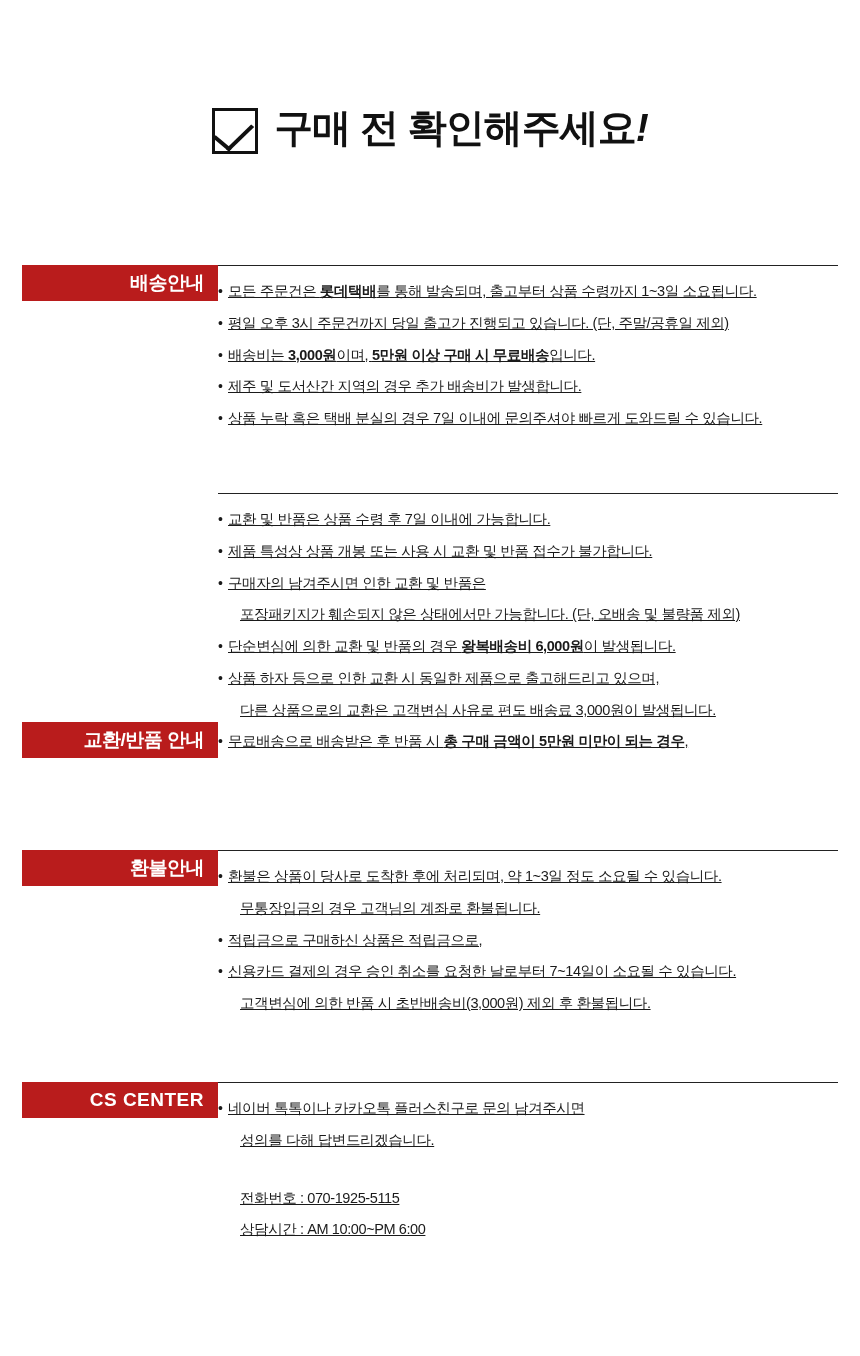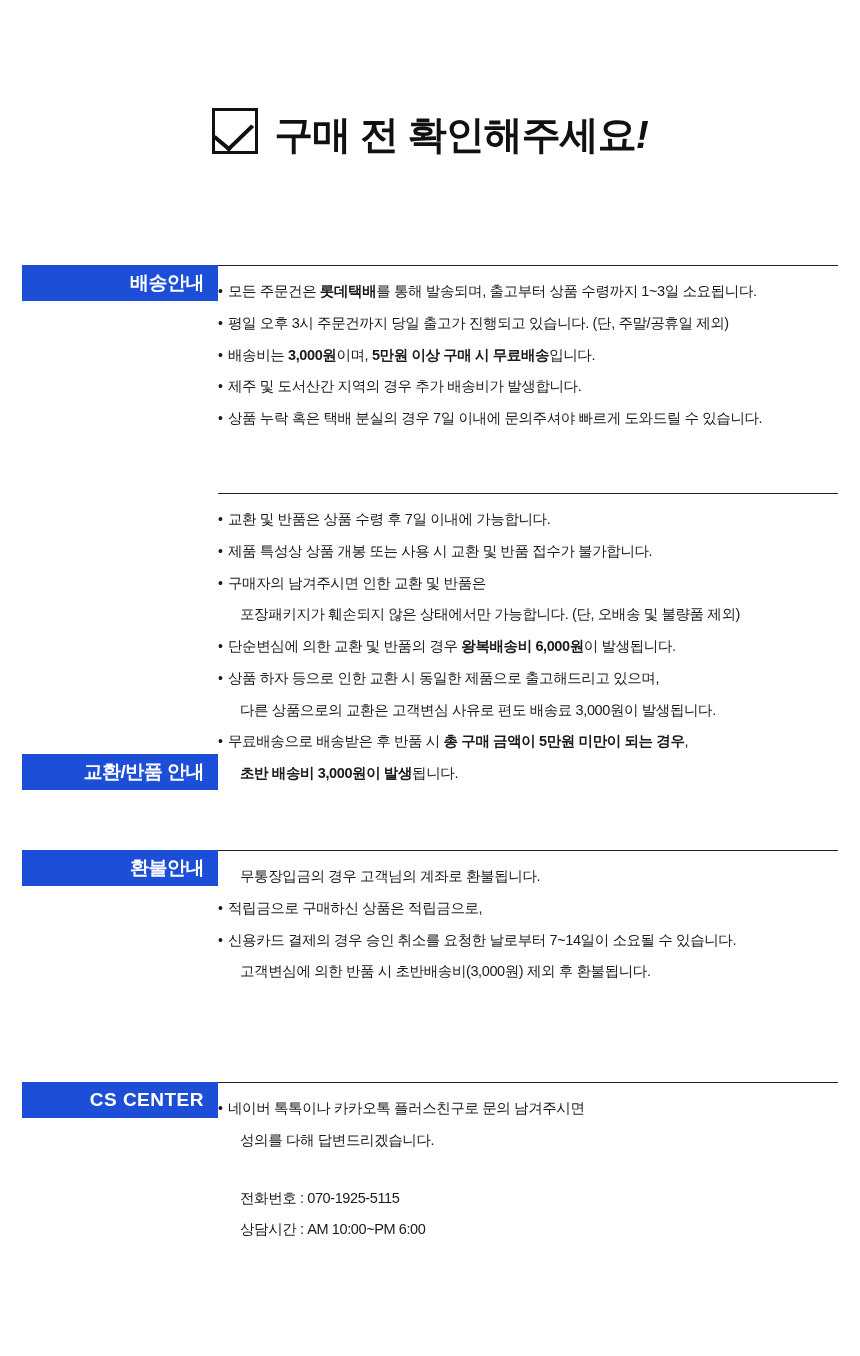--- a/index.html
+++ b/index.html
@@ -19,21 +19,21 @@
   .page {
     width: 860px;
     height: 1356px;
     position: relative;
     box-sizing: border-box;
   }
 
   
   .title-row {
     display: flex;
-    align-items: flex-end;
+    align-items: flex-start;
     justify-content: center;
     gap: 16px;
     padding-top: 108px;
   }
   .check-box-icon {
     width: 46px;
     height: 46px;
     border: 3px solid #111111;
     position: relative;
     box-sizing: border-box;
@@ -66,21 +66,21 @@
   .section {
     position: absolute;
     left: 0;
     width: 860px;
     display: flex;
     align-items: flex-start;
   }
   .tag {
     width: 196px;
     flex: 0 0 196px;
-    background: #1d4ed8;
+    background: #b91c1c;
     color: #ffffff;
     font-size: 19px;
     font-weight: bold;
     letter-spacing: -0.5px;
     text-align: right;
     padding: 6px 14px 7px 0;
     box-sizing: border-box;
     height: 36px;
     line-height: 24px;
     margin-left: 22px;
@@ -97,20 +97,21 @@
     margin-right: 22px;
   }
   .line {
     font-size: 14.5px;
     line-height: 1.5;
     letter-spacing: -0.4px;
     color: #1a1a1a;
     padding: 5px 0 5px 10px;
     position: relative;
     white-space: nowrap;
+    text-decoration: underline;
   }
   .line.bullet::before {
     content: "•";
     position: absolute;
     left: 0;
     top: 5px;
     font-size: 14px;
     color: #1a1a1a;
   }
   .line.cont {
@@ -149,26 +150,26 @@
         <div class="tag">교환/반품 안내</div>
         <div class="body-col">
           <div class="line bullet"><span>교환 및 반품은 상품 수령 후 7일 이내에 가능합니다.</span></div>
           <div class="line bullet"><span>제품 특성상 상품 개봉 또는 사용 시 교환 및 반품 접수가 불가합니다.</span></div>
           <div class="line bullet"><span>구매자의 남겨주시면 인한 교환 및 반품은</span></div>
           <div class="line cont"><span>포장패키지가 훼손되지 않은 상태에서만 가능합니다. (단, 오배송 및 불량품 제외)</span></div>
           <div class="line bullet"><span>단순변심에 의한 교환 및 반품의 경우 </span><b>왕복배송비 6,000원</b><span>이 발생됩니다.</span></div>
           <div class="line bullet"><span>상품 하자 등으로 인한 교환 시 동일한 제품으로 출고해드리고 있으며,</span></div>
           <div class="line cont"><span>다른 상품으로의 교환은 고객변심 사유로 편도 배송료 3,000원이 발생됩니다.</span></div>
           <div class="line bullet"><span>무료배송으로 배송받은 후 반품 시 </span><b>총 구매 금액이 5만원 미만이 되는 경우</b><span>,</span></div>
-          <div class="line cont"><b>초반 배송비 3,000원이 발생</b><span>됩니다.</span></div>
         </div>
       </div>
       <div class="section" style="top: 850px;">
         <div class="tag">환불안내</div>
         <div class="body-col">
+          <div class="line bullet"><span>환불은 상품이 당사로 도착한 후에 처리되며, 약 1~3일 정도 소요될 수 있습니다.</span></div>
           <div class="line cont"><span>무통장입금의 경우 고객님의 계좌로 환불됩니다.</span></div>
           <div class="line bullet"><span>적립금으로 구매하신 상품은 적립금으로,</span></div>
           <div class="line bullet"><span>신용카드 결제의 경우 승인 취소를 요청한 날로부터 7~14일이 소요될 수 있습니다.</span></div>
           <div class="line cont"><span>고객변심에 의한 반품 시 초반배송비(3,000원) 제외 후 환불됩니다.</span></div>
         </div>
       </div>
       <div class="section cs" style="top: 1082px;">
         <div class="tag cs">CS CENTER</div>
         <div class="body-col">
           <div class="line bullet"><span> 네이버 톡톡이나 카카오톡 플러스친구로 문의 남겨주시면</span></div>

